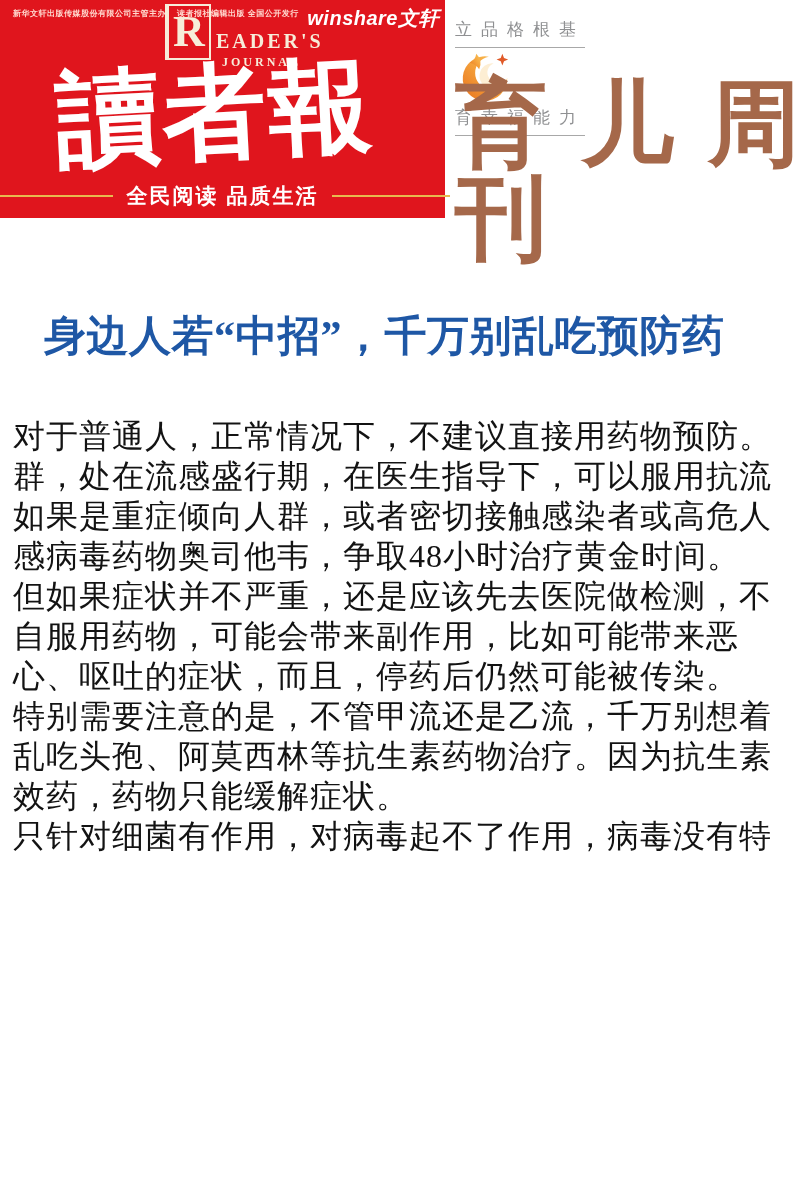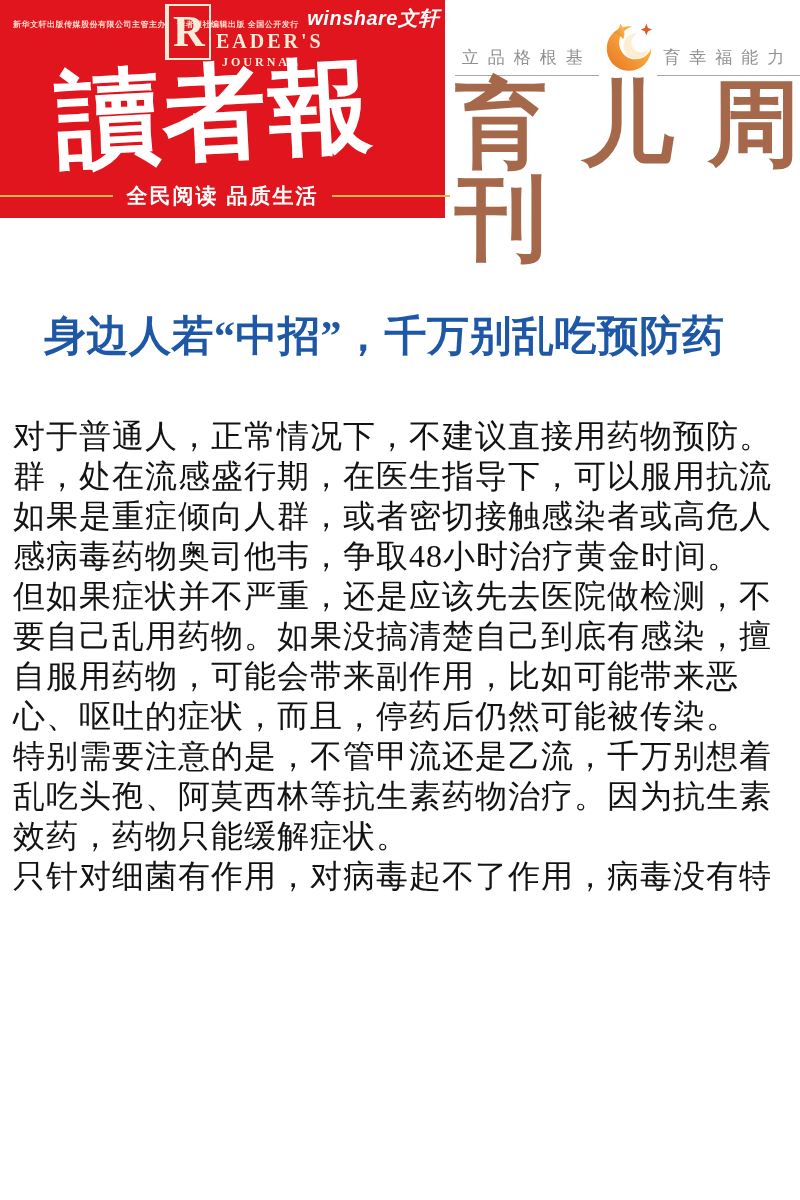--- a/index.html
+++ b/index.html
@@ -1,21 +1,21 @@
 <!DOCTYPE html>
 <html><head>
 <meta charset="utf-8">
 <style>
   html,body{margin:0;padding:0;background:#ffffff;}
   .page{position:relative;width:800px;height:1200px;background:#ffffff;overflow:hidden;
         font-family:"Liberation Sans",sans-serif;}
 
   
   .banner{position:absolute;left:0;top:0;width:445px;height:218px;background:#e0151d;color:#ffffff;}
-  .tiny-line{position:absolute;top:8px;font-size:8px;letter-spacing:.5px;color:#ffd9cf;font-weight:bold;white-space:nowrap;margin-top:11px;}
+  .tiny-line{position:absolute;top:8px;font-size:8px;letter-spacing:.5px;color:#ffd9cf;font-weight:bold;white-space:nowrap;}
   .tiny-left{left:13px;}
   .tiny-mid{left:177px;}
   .winshare{position:absolute;right:6px;top:5px;font-size:20px;font-weight:bold;font-style:italic;
             letter-spacing:.5px;color:#ffffff;font-family:"Liberation Sans",sans-serif;}
   .rbox{position:absolute;left:165px;top:4px;width:46px;height:56px;border:2px solid #f7ecd9;
         display:flex;align-items:center;justify-content:center;box-sizing:border-box;
         border-left-width:4px;}
   .rbox span{font-family:"Liberation Serif",serif;font-weight:bold;font-size:44px;color:#f7ecd9;line-height:1;}
   .readers{position:absolute;left:216px;top:30px;font-family:"Liberation Serif",serif;
            font-size:20px;letter-spacing:3px;color:#f7ecd9;font-weight:bold;white-space:nowrap;}
@@ -24,21 +24,21 @@
   .calligraphy{position:absolute;left:40px;top:52px;width:350px;text-align:center;
                font-family:"DejaVu Serif","Liberation Serif",serif;font-weight:bold;
                font-size:104px;line-height:1.15;color:#ffffff;transform:rotate(-3deg);
                letter-spacing:2px;white-space:nowrap;}
   .tagline-row{position:absolute;left:0;bottom:8px;width:100%;display:flex;align-items:center;justify-content:center;}
   .tag-rule{height:2px;background:#e8b94f;flex:0 0 118px;}
   .tagline{margin:0 14px;font-size:21px;font-weight:bold;letter-spacing:2px;color:#ffffff;white-space:nowrap;}
 
   
   .weekly{position:absolute;left:455px;top:0;width:345px;height:218px;}
-  .slogan-row{position:absolute;left:0;top:18px;width:100%;display:flex;align-items:flex-end;}
+  .slogan-row{position:absolute;left:0;top:18px;width:100%;display:flex;align-items:flex-start;flex-direction:column;}
   .slogan{flex:1;text-align:center;font-size:17px;letter-spacing:9px;color:#8f9092;
           padding-bottom:6px;border-bottom:1px solid #a8a8a8;white-space:nowrap;}
   .phoenix-wrap{flex:0 0 58px;display:flex;justify-content:center;}
   .weekly-title{position:absolute;left:0;top:78px;width:100%;text-align:justify;text-align-last:justify;
                 font-size:92px;line-height:1;font-weight:bold;color:#a5684a;
                 font-family:"Liberation Sans",sans-serif;transform:scaleY(1.02);}
 
   
   .headline{position:absolute;left:0;top:306px;width:100%;padding:0 44px;box-sizing:border-box;
             font-family:"Liberation Serif","DejaVu Serif",serif;font-weight:bold;
@@ -96,21 +96,20 @@
   </div>
 
   <div class="headline">身边人若“中招”，千万别乱吃预防药</div>
 
   <div class="bodytext">
     <div class="line">对于普通人，正常情况下，不建议直接用药物预防。</div>
     <div class="line">群，处在流感盛行期，在医生指导下，可以服用抗流</div>
     <div class="line">如果是重症倾向人群，或者密切接触感染者或高危人</div>
     <div class="line">感病毒药物奥司他韦，争取48小时治疗黄金时间。</div>
     <div class="line">但如果症状并不严重，还是应该先去医院做检测，不</div>
-    <div class="line">要自己乱用药物。如果没搞清楚自己到底有感染，擅</div>
     <div class="line">自服用药物，可能会带来副作用，比如可能带来恶</div>
     <div class="line">心、呕吐的症状，而且，停药后仍然可能被传染。</div>
     <div class="line">特别需要注意的是，不管甲流还是乙流，千万别想着</div>
     <div class="line">乱吃头孢、阿莫西林等抗生素药物治疗。因为抗生素</div>
     <div class="line">效药，药物只能缓解症状。</div>
     <div class="line">只针对细菌有作用，对病毒起不了作用，病毒没有特</div>
   </div>
 
 </div>
 

